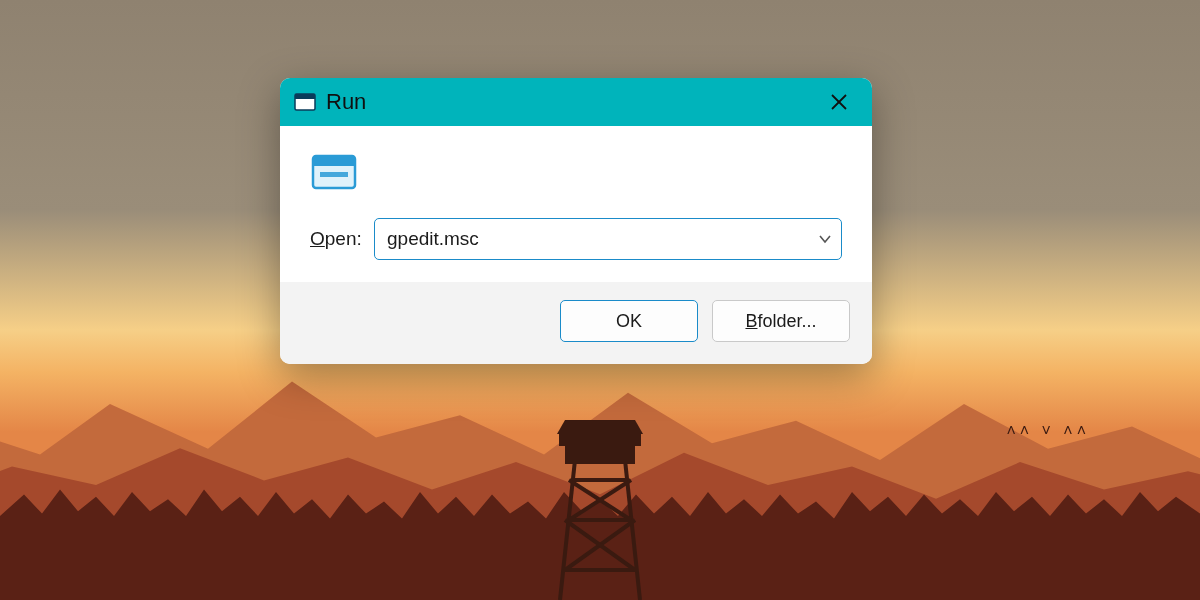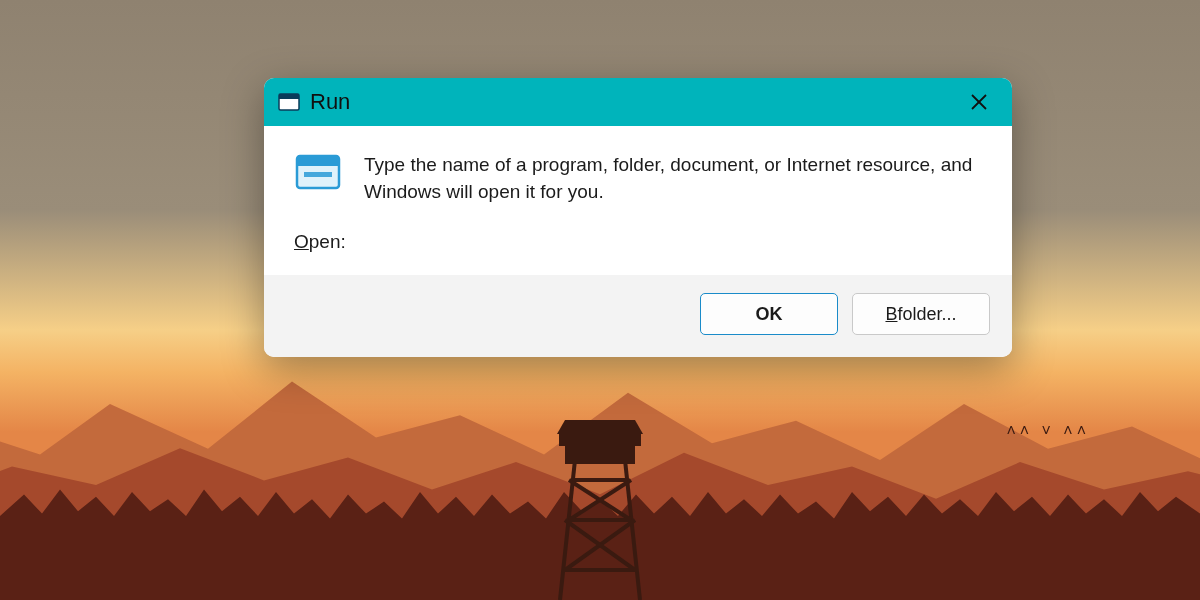--- a/index.html
+++ b/index.html
@@ -74,23 +74,23 @@
       position: absolute;
       left: 50%;
       bottom: 0;
       width: 130px;
       height: 200px;
       transform: translateX(-50%);
     }
     
     .run-dialog {
       position: absolute;
-      left: 264px;
+      left: 280px;
       top: 78px;
-      width: 748px;
+      width: 592px;
       background: #fff;
       border-radius: 10px;
       box-shadow: 0 12px 40px rgba(0,0,0,0.35);
       overflow: hidden;
     }
     .titlebar {
       display: flex;
       align-items: center;
       height: 48px;
       background: #00b4bb;
@@ -182,21 +182,20 @@
       font-size: 18px;
       color: #1b1b1b;
       cursor: pointer;
       display: flex;
       align-items: center;
       justify-content: center;
       padding: 0 18px;
     }
     .btn.default {
       border: 1.5px solid #1a8bc9;
-      font-weight: bold;
     }
     .btn .ul { text-decoration: underline; }
     .birds {
       position: absolute;
       right: 110px;
       bottom: 160px;
       color: #3a1a10;
       font-size: 16px;
       letter-spacing: 4px;
     }
@@ -251,25 +250,32 @@
 
   <div class="body">
     <div class="desc-row">
       <span class="run-icon">
         <svg width="48" height="40" viewBox="0 0 48 40">
           <rect x="3" y="4" width="42" height="32" rx="3" fill="#dff2fb" stroke="#2a9bd6" stroke-width="2.5"></rect>
           <rect x="3" y="4" width="42" height="10" fill="#2a9bd6"></rect>
           <rect x="10" y="20" width="28" height="5" fill="#2a9bd6" opacity="0.85"></rect>
         </svg>
       </span>
-      <div class="desc-text">Type the name of a program, folder, document, or Internet resource, and Windows will open it for you.</div>
     </div>
 
     <div class="open-row">
       <div class="open-label"><span class="ul">O</span><span>pen:</span></div>
+      <div class="combo">
+        <input type="text" value="gpedit.msc" style="">
+        <span class="chev">
+          <svg width="14" height="10" viewBox="0 0 14 10">
+            <polyline points="2,2 7,8 12,2" fill="none" stroke="#555" stroke-width="1.6"></polyline>
+          </svg>
+        </span>
+      </div>
     </div>
   </div>
 
   <div class="footer">
     <button class="btn default">OK</button>
     <button class="btn">
         <span class="ul">B</span>
         <span>folder...</span>
       </button>
   </div>

